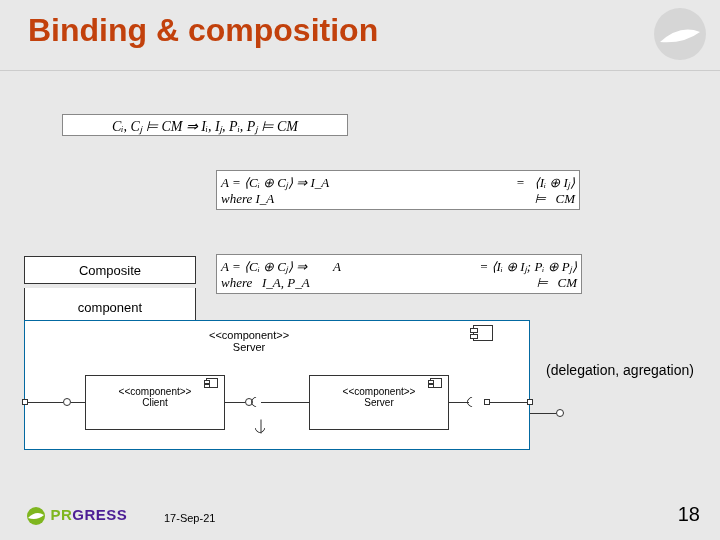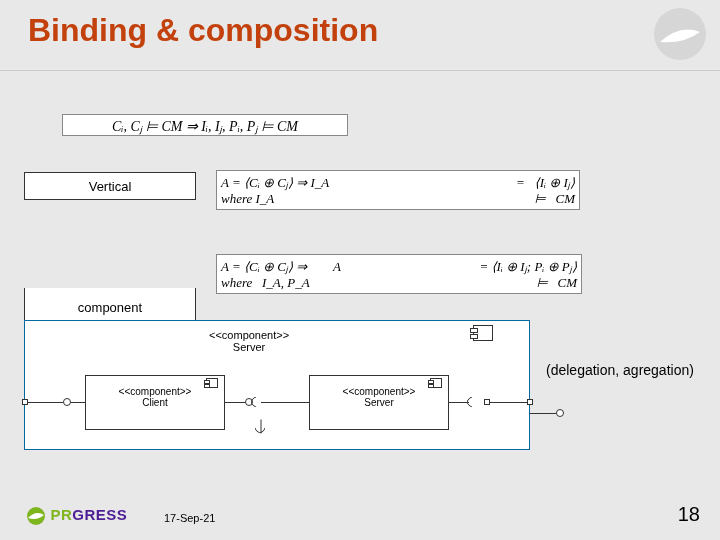--- a/index.html
+++ b/index.html
@@ -51,33 +51,33 @@
     <svg viewBox="0 0 60 60">
       <circle cx="30" cy="30" r="26" fill="#d6d6d6"></circle>
       <path d="M 10 38 Q 30 20 50 28 Q 34 40 10 38 Z" fill="#fff"></path>
     </svg>
   </div>
 
   <div class="rule"></div>
 
   <div class="eq-top">Cᵢ, Cⱼ ⊨ CM ⇒ Iᵢ, Iⱼ, Pᵢ, Pⱼ ⊨ CM</div>
 
-  <div class="label-box lb1">Vertical</div>
 
   <div class="eq-box eq2">
     <div class="eq-row">
         <span>A = ⟨Cᵢ ⊕ Cⱼ⟩ ⇒ I_A</span>
         <span>=   ⟨Iᵢ ⊕ Iⱼ⟩</span>
       </div>
     <div class="eq-row">
         <span>where I_A</span>
         <span>⊨   CM</span>
       </div>
   </div>
 
+  <div class="label-box lb2">Composite</div>
   <div class="label-box lb3">component</div>
 
   <div class="eq-box eq3">
     <div class="eq-row">
         <span>A = ⟨Cᵢ ⊕ Cⱼ⟩ ⇒        A</span>
         <span>= ⟨Iᵢ ⊕ Iⱼ; Pᵢ ⊕ Pⱼ⟩</span>
       </div>
     <div class="eq-row">
         <span>where   I_A, P_A</span>
         <span>⊨   CM</span>

